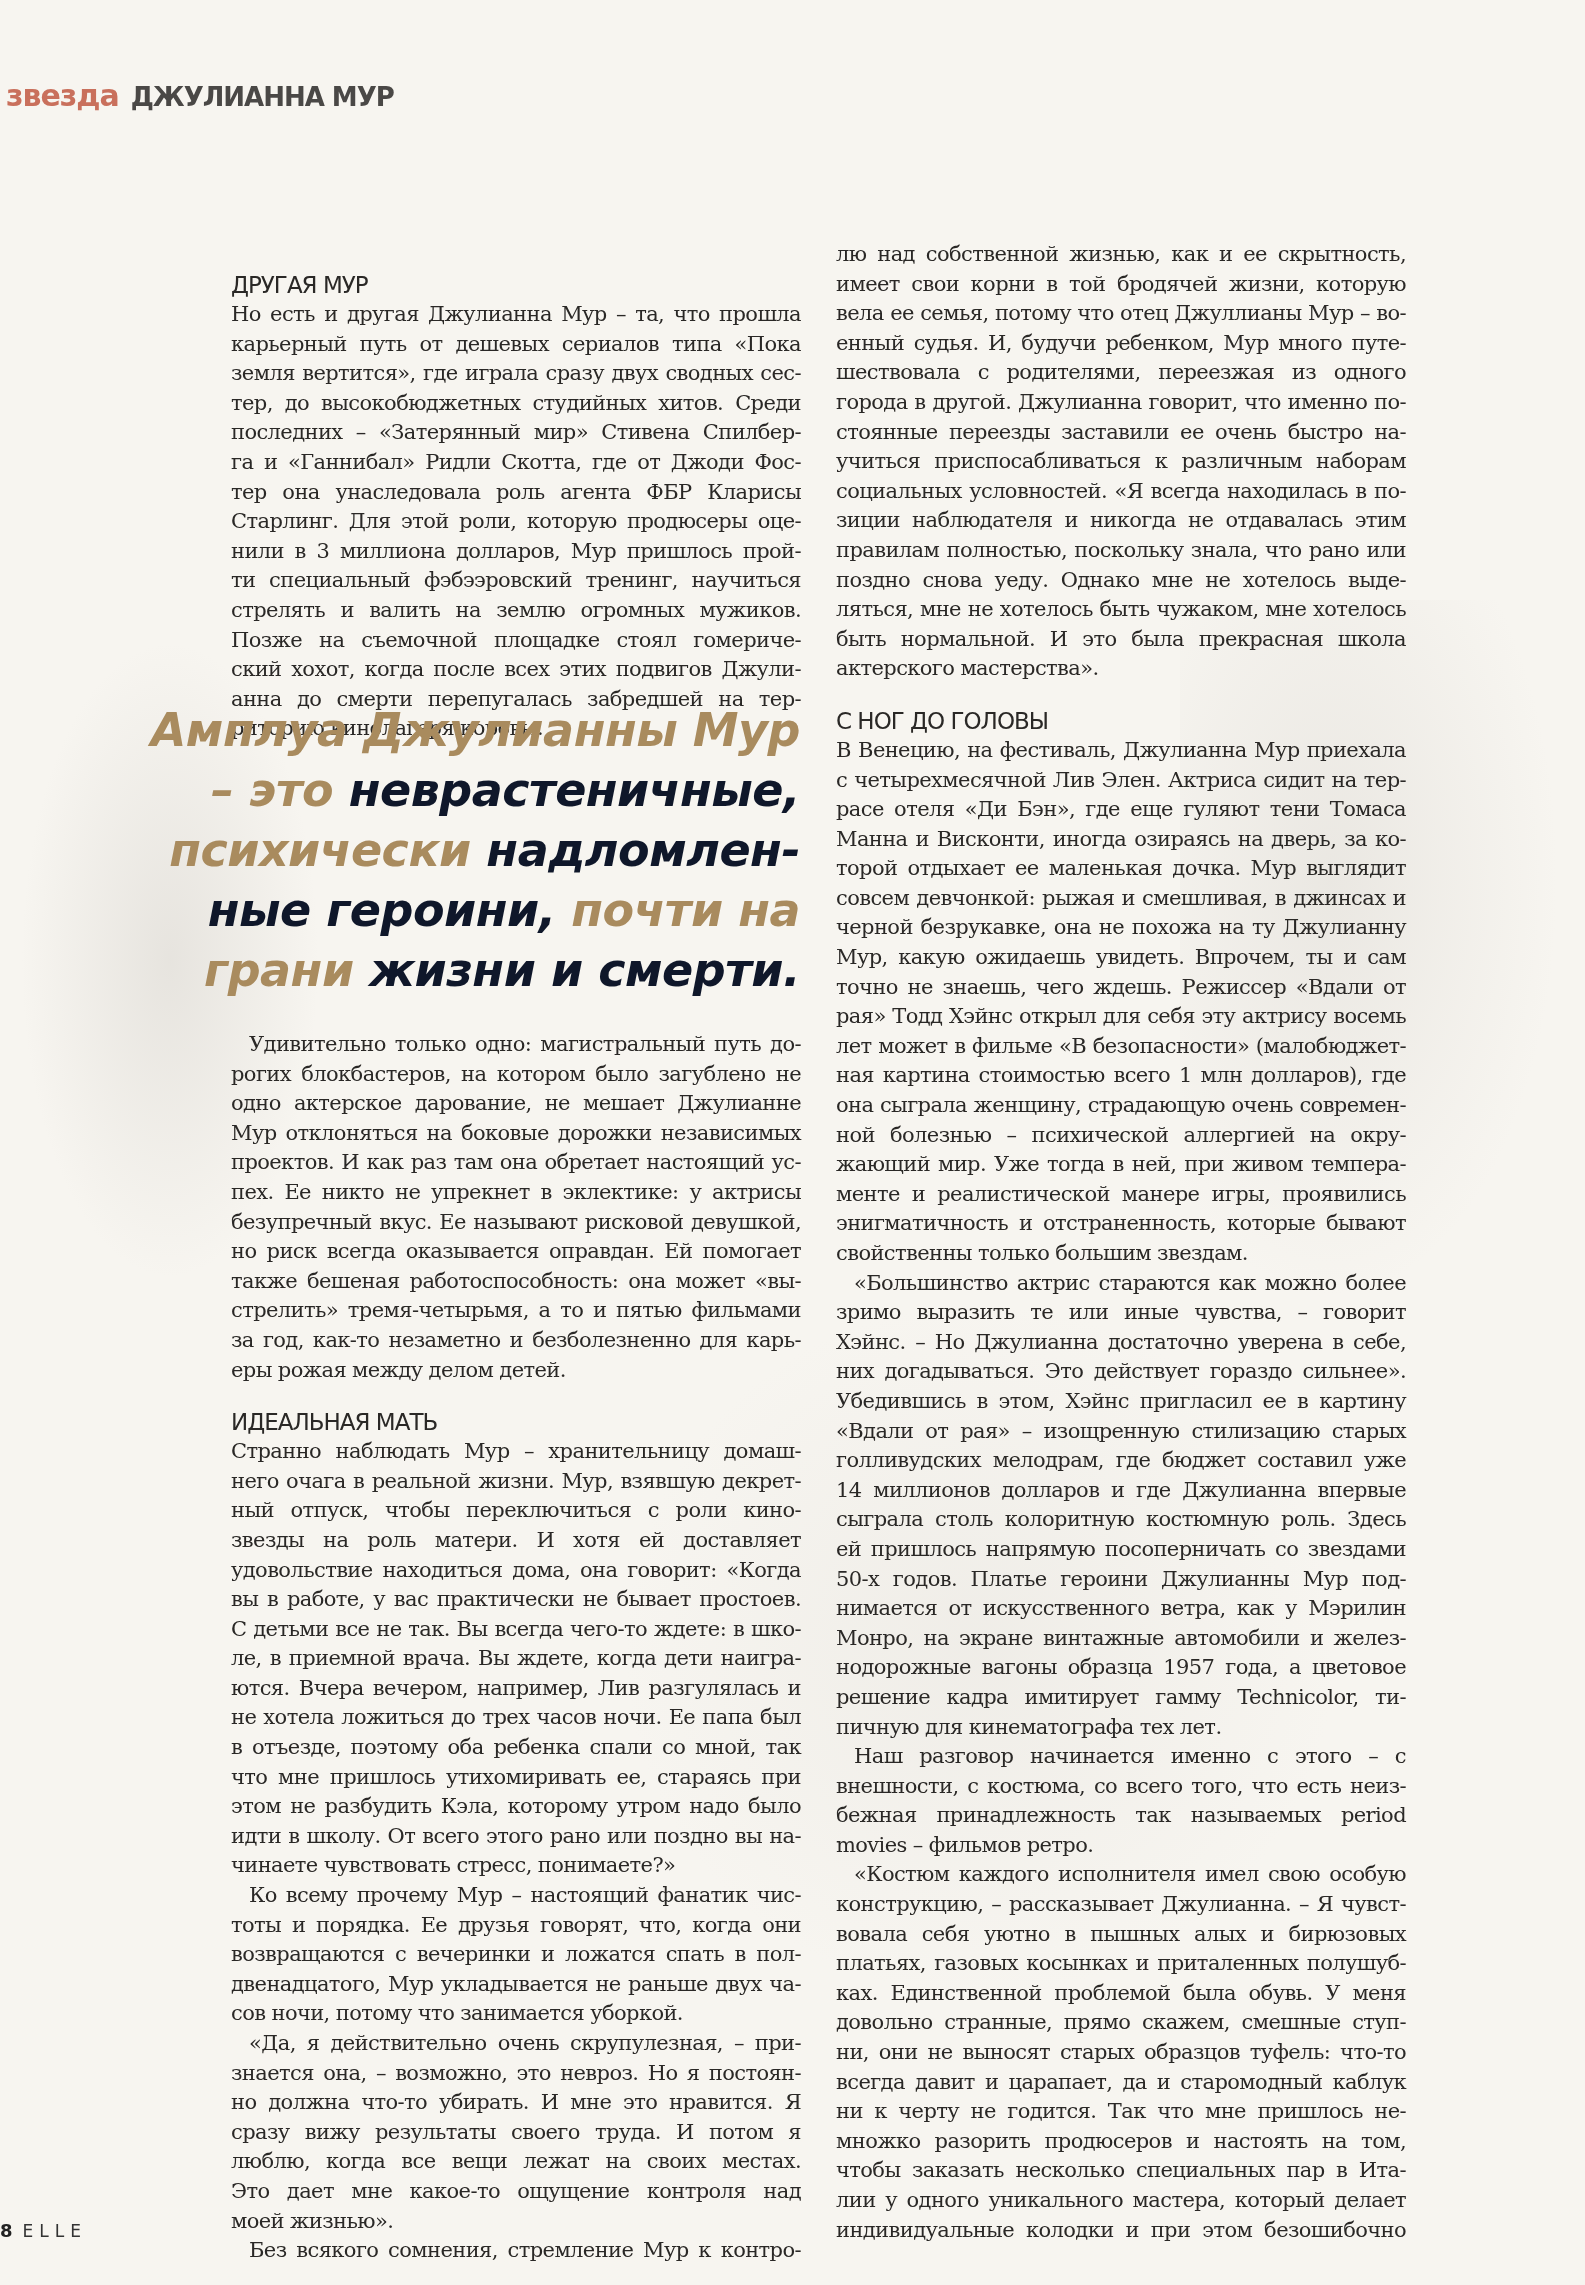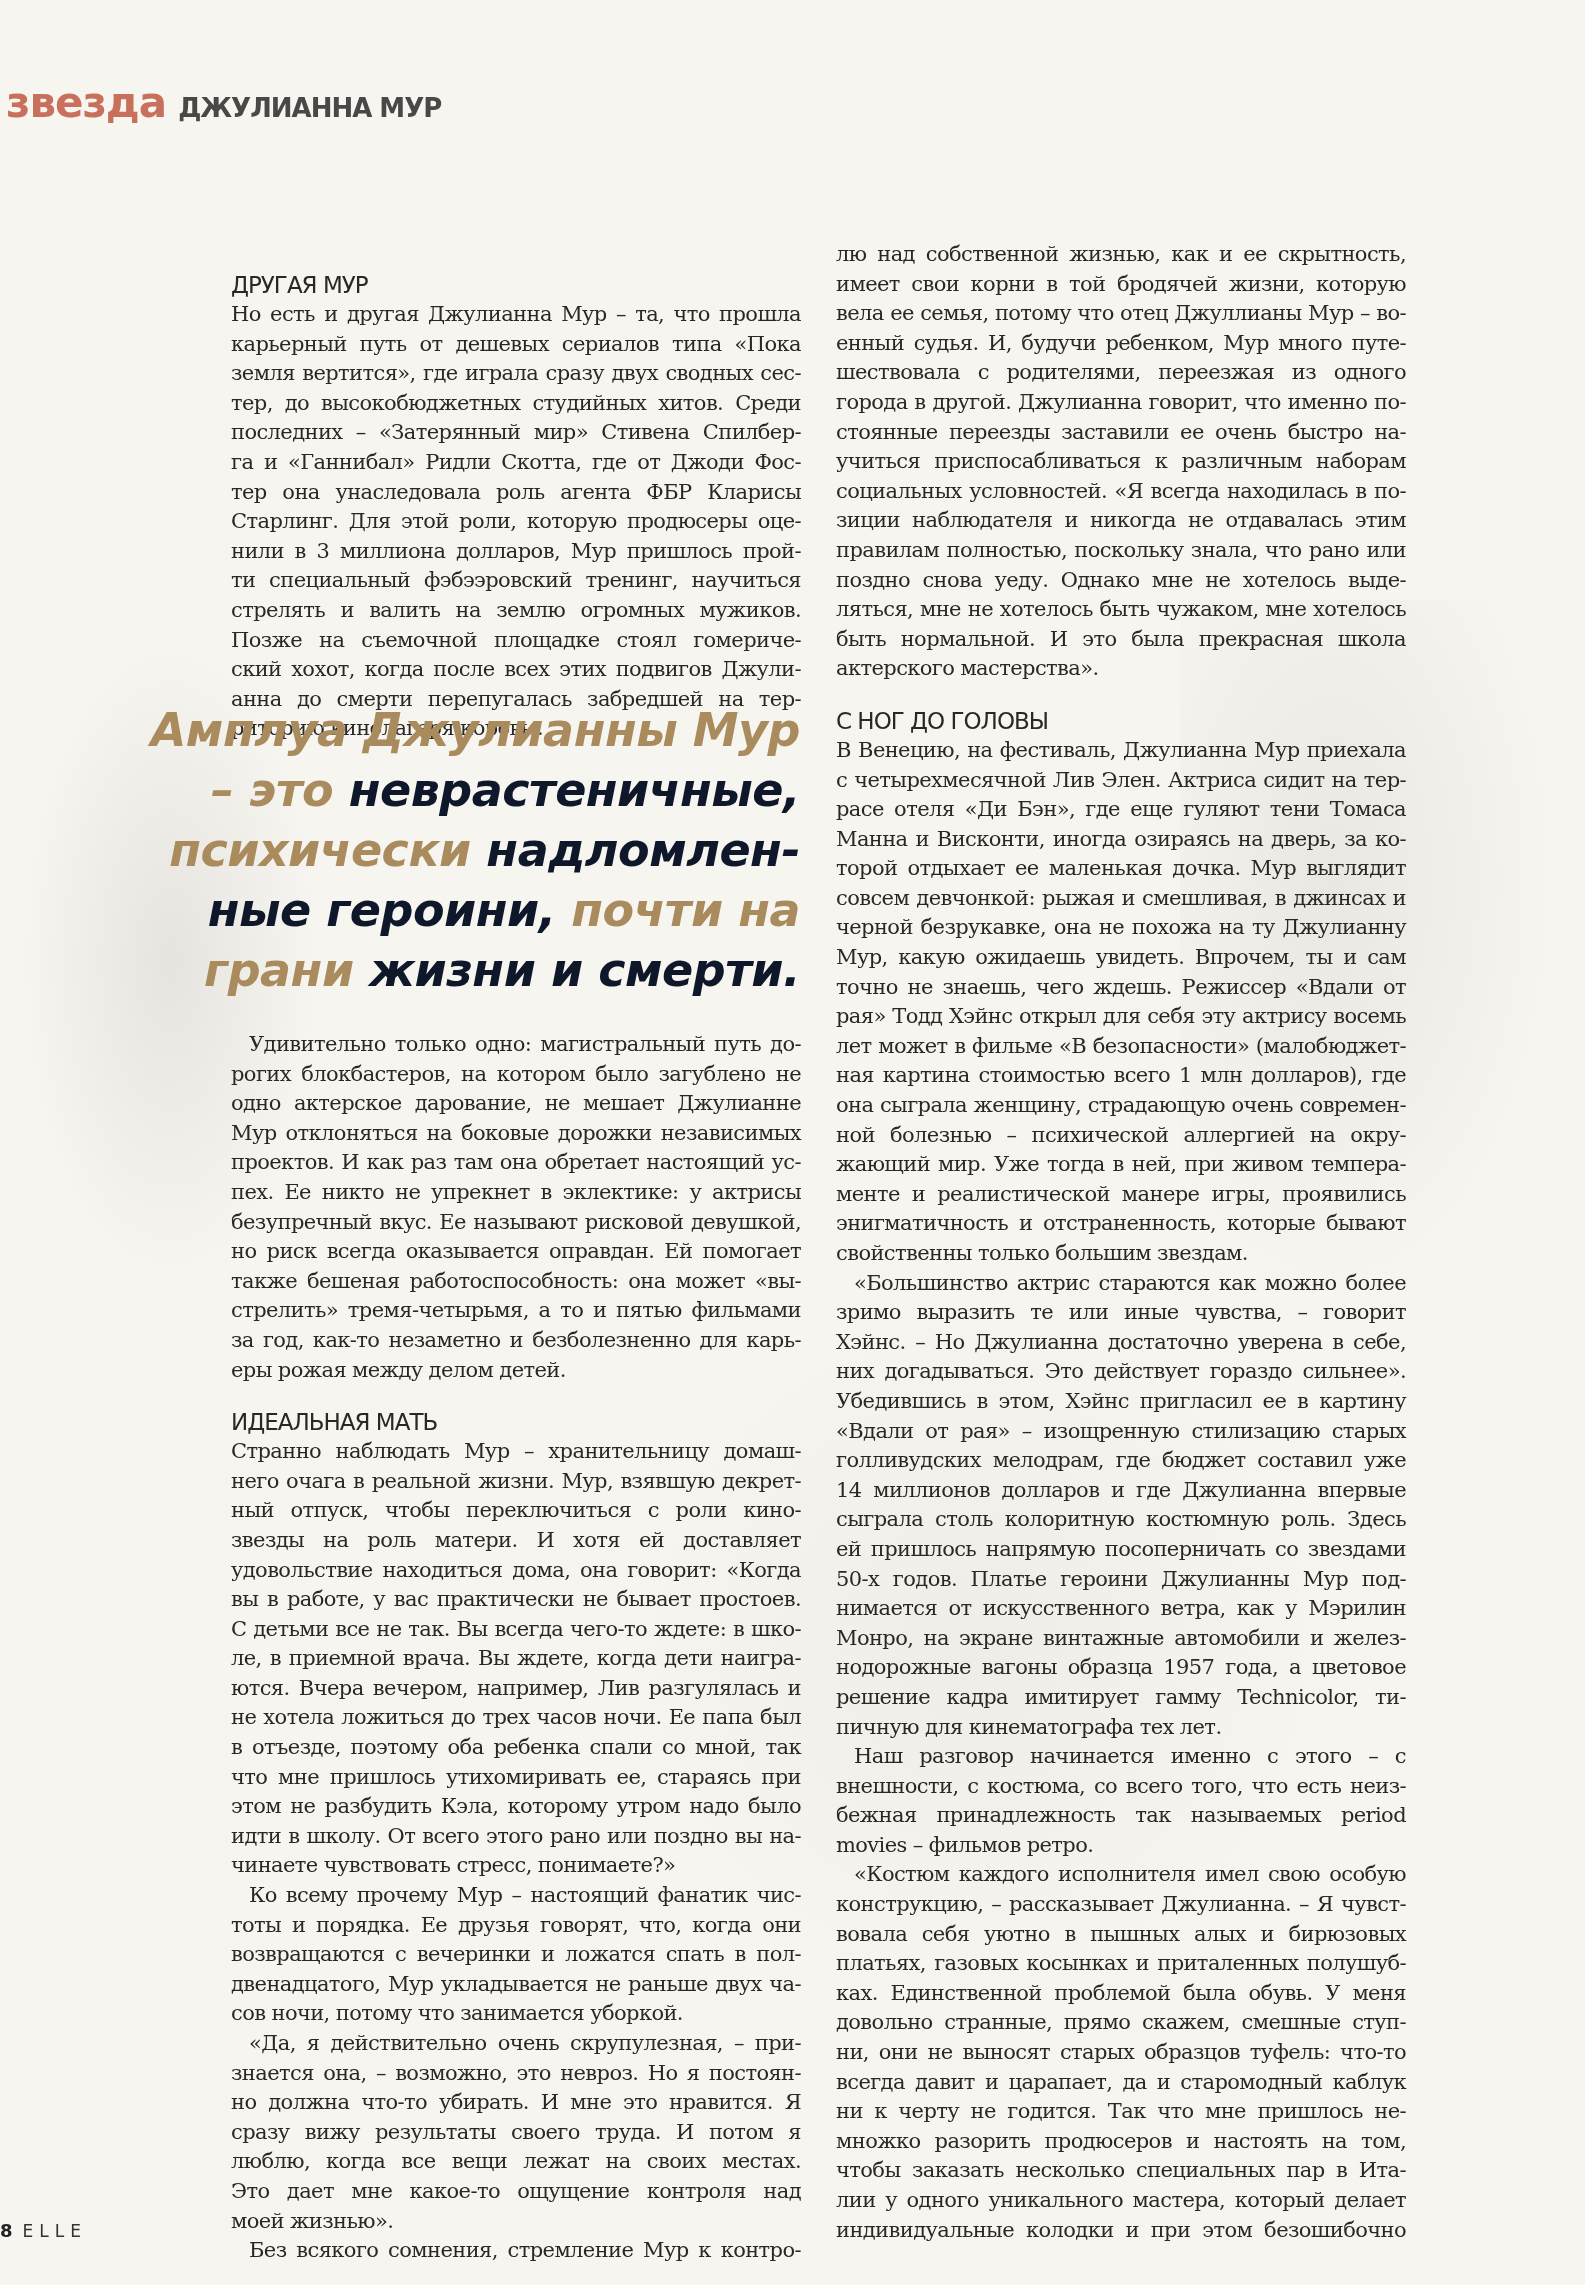--- a/index.html
+++ b/index.html
@@ -19,21 +19,21 @@
     background: radial-gradient(ellipse at 40% 40%, rgba(210,206,200,0.35), rgba(247,245,240,0) 70%); }
   .bg-3 { left: 620px; top: 1300px; width: 720px; height: 700px;
     background: radial-gradient(ellipse at 50% 50%, rgba(225,222,216,0.35), rgba(247,245,240,0) 70%); }
 
   .header {
     position: absolute; left: 6px; top: 78px;
     display: flex; align-items: baseline; gap: 12px;
   }
   .rubric {
     font-family: "DejaVu Sans", "Liberation Sans", sans-serif;
-    font-weight: bold; font-size: 42px; letter-spacing: -1px;
+    font-weight: bold; font-size: 30px; letter-spacing: -1px;
     color: #c9705c;
   }
   .rubric-subject {
     font-family: "DejaVu Sans", "Liberation Sans", sans-serif;
     font-weight: bold; font-size: 26px; letter-spacing: -1px;
     color: #4a4846;
   }
 
   .column { position: absolute; }
   .col-left { left: 231px; top: 222px; width: 570px; margin-top: 48px; }

